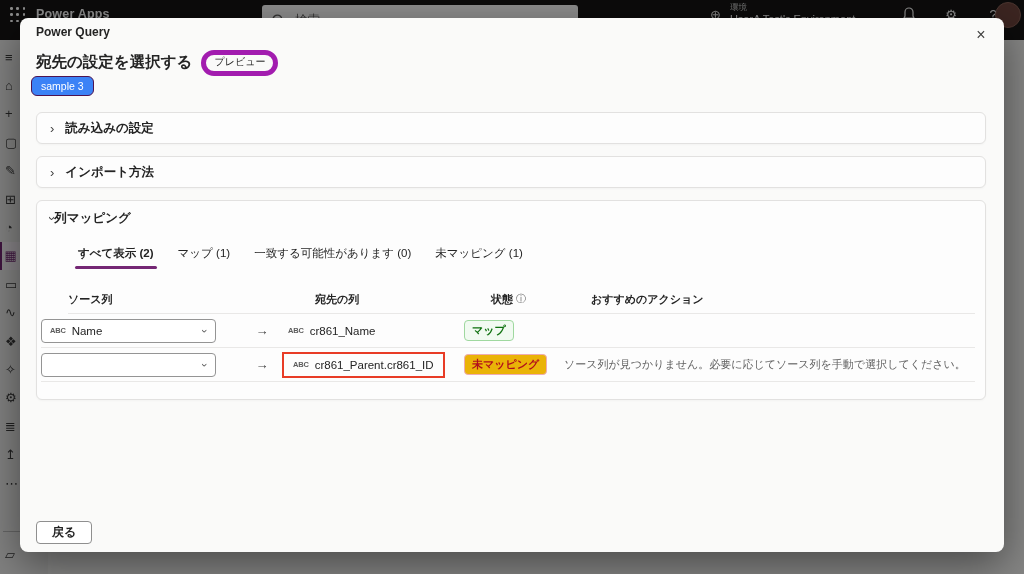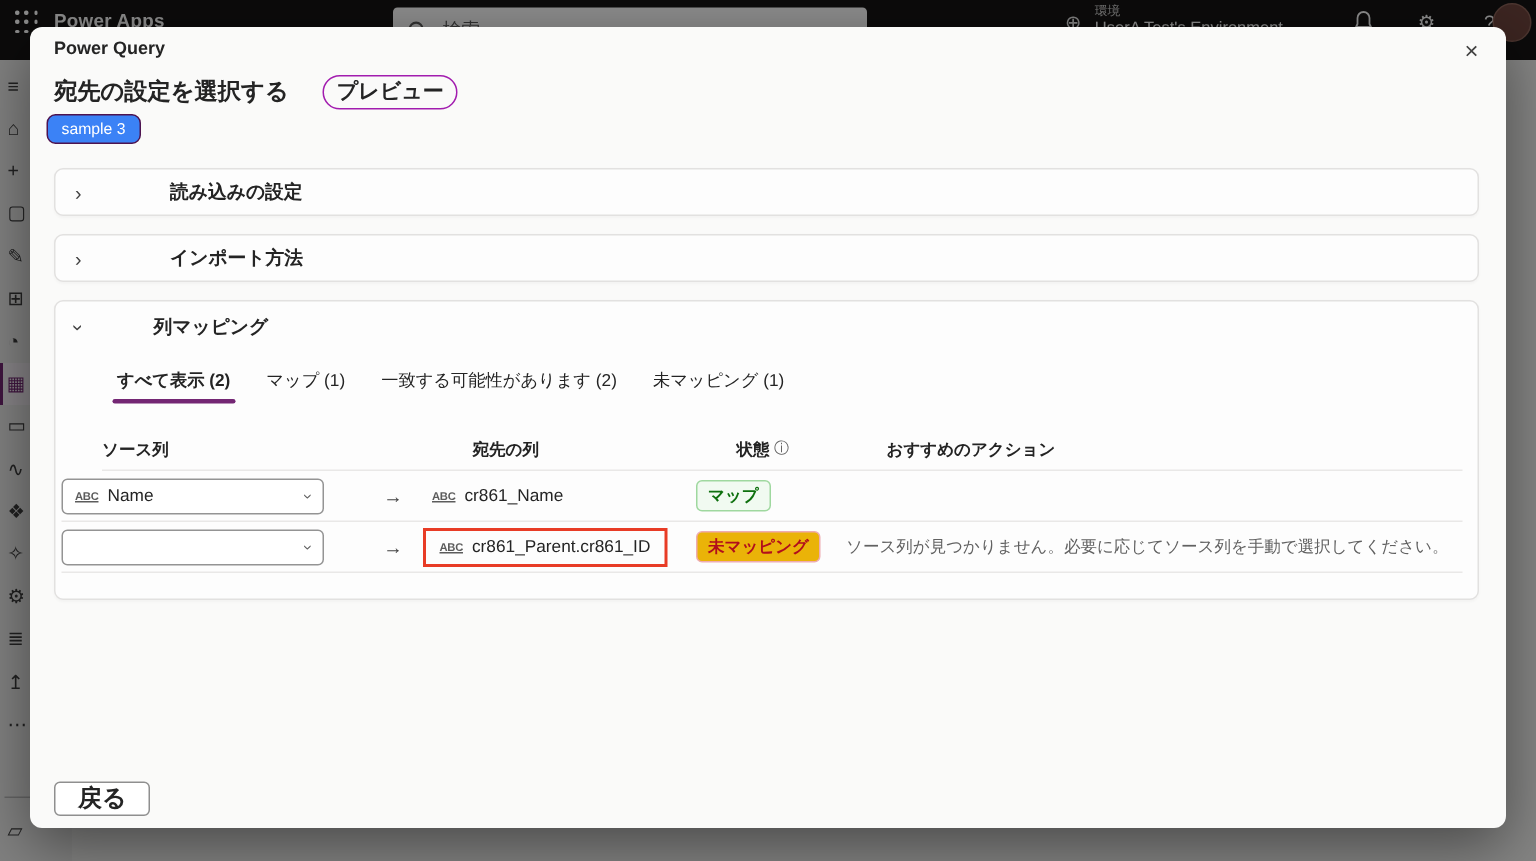--- a/index.html
+++ b/index.html
@@ -38,67 +38,67 @@
 
   
   .overlay{position:absolute;inset:0;background:rgba(0,0,0,.45);z-index:5;}
 
   
   .dialog{position:absolute;left:20px;top:18px;width:984px;height:534px;background:#fafaf9;
     border-radius:8px;box-shadow:0 12px 40px rgba(0,0,0,.45);z-index:10;}
   .dlg-title{position:absolute;left:16px;top:7px;font-size:12px;font-weight:700;color:#242424;text-align:right;}
   .dlg-close{position:absolute;right:10px;top:4px;width:26px;height:26px;display:flex;align-items:center;
     justify-content:center;font-size:16px;color:#424242;cursor:pointer;border-radius:4px;}
-  .dlg-heading{position:absolute;left:16px;top:32px;display:flex;align-items:center;gap:23px;
+  .dlg-heading{position:absolute;left:16px;top:32px;display:flex;align-items:center;gap:9px;
     font-size:15.5px;font-weight:700;color:#242424;}
-  .preview-pill{border:1px solid #a21caf;border-radius:999px;padding:1px 8px 2px;font-size:14px;
-    font-weight:700;color:#242424;line-height:1.25;}
+  .preview-pill{border:5px solid #a21caf;border-radius:999px;padding:1px 8px 2px;font-size:10px;
+    font-weight:400;color:#242424;line-height:1.25;}
   .table-badge{position:absolute;left:11px;top:58px;background:#3b82f6;border:1.5px solid #4d1350;
     color:#fff;font-size:10.5px;font-weight:400;padding:3px 9px;border-radius:6px;}
 
   .acc{position:absolute;left:16px;width:950px;height:32px;background:#fdfdfd;border:1px solid #e2e1e0;
     border-radius:6px;display:flex;align-items:center;gap:11px;padding-left:13px;box-sizing:border-box;
     box-shadow:0 1px 2px rgba(0,0,0,.03);cursor:pointer;}
   .acc.a1{top:94px;} .acc.a2{top:138px;}
   .chev{font-size:13px;color:#424242;line-height:1;display:inline-block;}
   .chev.down{transform:rotate(90deg);}
-  .acc-lbl{font-size:12.5px;font-weight:700;color:#242424;margin-left:48px;}
+  .acc-lbl{font-size:12.5px;font-weight:700;color:#242424;}
 
   .sec3{position:absolute;left:16px;top:182px;width:950px;height:200px;background:#fdfdfd;
     border:1px solid #e2e1e0;border-radius:6px;box-sizing:border-box;
     box-shadow:0 1px 2px rgba(0,0,0,.03);}
   .sec3-head{position:absolute;left:13px;top:9px;display:flex;align-items:center;gap:0;cursor:pointer;}
   .tabs{position:absolute;left:18px;top:43px;display:flex;gap:18px;}
   .tab{font-size:11.5px;color:#242424;padding:2px 3px 8px;position:relative;cursor:pointer;white-space:nowrap;}
   .tab.sel{font-weight:700;margin-left:20px;}
   .tab.sel::after{content:"";position:absolute;left:0;right:0;bottom:0;height:3px;background:#742774;border-radius:2px;}
 
   .tbl{position:absolute;left:4px;right:10px;top:84px;}
   .tr{display:grid;grid-template-columns:195px 52px 176px 100px 1fr;align-items:center;
     border-bottom:1px solid #e9e8e7;}
   .tr.head{height:28px;margin-left:27px;}
   .tr.row{height:33px;}
   .th{font-size:11px;font-weight:700;color:#242424;display:flex;align-items:center;gap:3px;}
   .info{font-size:10px;color:#616161;font-weight:400;}
   .combo{width:175px;height:24px;box-sizing:border-box;border:1px solid #949494;border-radius:4px;
     background:#fff;display:flex;align-items:center;justify-content:space-between;padding:0 8px;cursor:pointer;}
   .combo .val{display:flex;align-items:center;gap:6px;font-size:11.5px;color:#242424;}
-  .abc{font-size:7.5px;font-weight:700;color:#5c5c5c;letter-spacing:-.2px;text-decoration:underline;}
+  .abc{font-size:7.5px;font-weight:700;color:#5c5c5c;letter-spacing:-.2px;}
   .chev-sm{transform:rotate(90deg);font-size:11px;color:#5c5c5c;display:inline-block;}
   .arrow-cell{text-align:center;font-size:13px;color:#424242;}
   .dest-cell{display:flex;align-items:center;gap:6px;font-size:11.5px;color:#242424;}
   .dest-hl{display:flex;align-items:center;gap:6px;border:2px solid #e83c26;padding:5px 9px;
     margin-left:-6px;background:transparent;}
   .badge{display:inline-block;font-size:11px;font-weight:700;padding:2px 7px;border-radius:4px;border:1px solid;}
   .badge.mapped{color:#0e700e;background:#f1faf1;border-color:#9fd89f;}
   .badge.unmapped{color:#b10e1c;background:#eab308;border-color:#eeacb2;}
   .action-cell{font-size:11px;color:#616161;padding-right:6px;white-space:nowrap;overflow:hidden;}
 
   .btn{height:23px;border-radius:4px;border:1px solid #8f8f8f;background:#fff;color:#242424;
-    font-size:16px;font-weight:600;display:inline-flex;align-items:center;justify-content:center;
+    font-size:12px;font-weight:600;display:inline-flex;align-items:center;justify-content:center;
     padding:0 15px;cursor:pointer;font-family:inherit;box-sizing:border-box;}
   .btn.primary{background:#742774;border-color:#742774;color:#fff;}
   .btn-back{position:absolute;left:16px;bottom:8px;}
   .footer-right{position:absolute;right:16px;bottom:8px;display:flex;gap:10px;}
 </style>
 </head>
 <body>
 
 <div class="stage">
 
@@ -187,21 +187,21 @@
 
     <div class="sec3">
       <div class="sec3-head">
         <span class="chev down">›</span>
         <span class="acc-lbl">列マッピング</span>
       </div>
 
       <div class="tabs">
         <div class="tab sel">すべて表示 (2)</div>
         <div class="tab">マップ (1)</div>
-        <div class="tab">一致する可能性があります (2)</div>
+        <div class="tab">一致する可能性があります (0)</div>
         <div class="tab">未マッピング (1)</div>
       </div>
 
       <div class="tbl">
         <div class="tr head">
           <div class="th">ソース列</div>
           <div class="th"></div>
           <div class="th">宛先の列</div>
           <div class="th">
             <span>状態</span>

